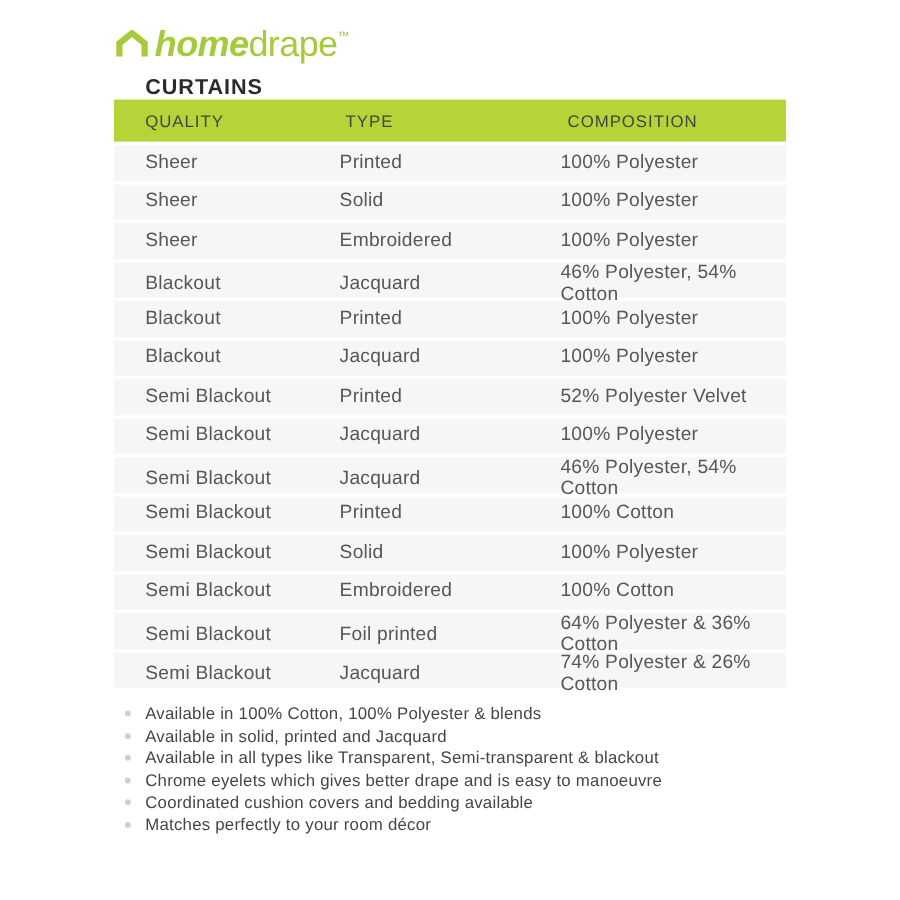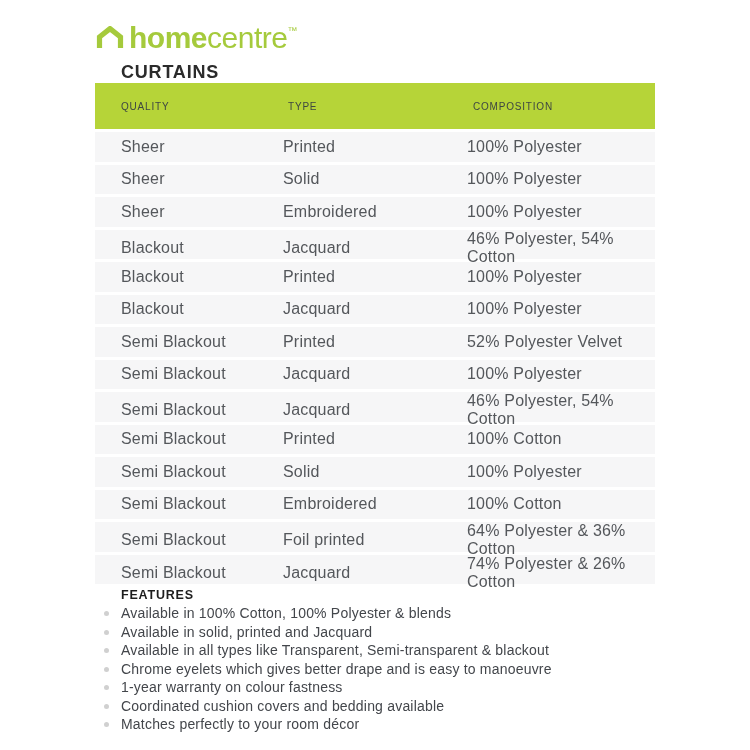--- a/index.html
+++ b/index.html
@@ -14,38 +14,38 @@
     --row-bg: #f6f6f7;
   }
 
   
   .logo {
     position: absolute; left: 96px; top: 16px;
     display: flex; align-items: flex-end;
   }
   .logo-house { color: var(--brand-green); margin-right: 5px; display: block; }
   .logo-text { font-size: 30px; line-height: 30px; color: var(--brand-green); letter-spacing: -0.5px; white-space: nowrap; }
-  .logo-home { font-weight: 700; }
+  .logo-home { font-weight: 700; font-style: italic; }
   .logo-centre { font-weight: 400; }
   .logo-tm { font-size: 10px; color: var(--brand-green); vertical-align: 14px; font-weight: 400; letter-spacing: 0; }
 
   
   .page-title {
     position: absolute; left: 121px; top: 62px;
     font-size: 18px; font-weight: 700; letter-spacing: 0.8px;
     color: #2b2b2b;
   }
 
   
   .spec-table { position: absolute; left: 95px; top: 83px; width: 560px; }
   .thead {
-    height: 46px; background: var(--band-green);
+    height: 35px; background: var(--band-green);
     display: grid; grid-template-columns: 188px 184px 1fr;
     align-items: center;
-    font-size: 10px; letter-spacing: 0.8px; color: #3e4742;
+    font-size: 14px; letter-spacing: 0.8px; color: #3e4742;
   }
   .th.col1 { padding-left: 26px; }
   .th.col2 { padding-left: 5px; }
   .th.col3 { padding-left: 6px; }
   .tr {
     height: 29.5px; margin-top: 3px; background: var(--row-bg);
     display: grid; grid-template-columns: 188px 184px 1fr;
     align-items: center;
     font-size: 16px; color: #54575b; letter-spacing: 0.2px;
   }
@@ -71,21 +71,21 @@
 </style>
 </head>
 <body style="--brand-green: #a5ca3c; --band-green: #b6d438; --row-bg: #f6f6f7;">
 
 <div class="logo">
   <span class="logo-house">
     <svg width="28" height="23" viewBox="0 0 28 23" aria-hidden="true">
       <path d="M3.5 22 L3.5 11 L14 2.6 L24.5 11 L24.5 22" fill="none" stroke="currentColor" stroke-width="5.2" stroke-linejoin="miter" stroke-linecap="butt"></path>
     </svg>
   </span>
-  <span class="logo-text"><span class="logo-home">home</span><span class="logo-centre">centre</span><span class="logo-tm">™</span></span>
+  <span class="logo-text"><span class="logo-home">home</span><span class="logo-centre">drape</span><span class="logo-tm">™</span></span>
 </div>
 
 <div class="page-title">CURTAINS</div>
 
 <div class="spec-table">
   <div class="thead">
     <div class="th col1">QUALITY</div>
     <div class="th col2">TYPE</div>
     <div class="th col3">COMPOSITION</div>
   </div>
@@ -170,21 +170,20 @@
 
   <div class="tr">
     <div class="td col1">Semi Blackout</div>
     <div class="td col2">Jacquard</div>
     <div class="td col3">74% Polyester &amp; 26% Cotton</div>
   </div>
 </div>
 </div>
 
 <div class="features">
-  <div class="features-title">FEATURES</div>
   <ul class="feature-list" id="feature-list">
   <li class="feature-item">
     <span class="bullet"></span>
     <span class="ftext">Available in 100% Cotton, 100% Polyester &amp; blends</span>
   </li>
 
   <li class="feature-item">
     <span class="bullet"></span>
     <span class="ftext">Available in solid, printed and Jacquard</span>
   </li>
@@ -192,24 +191,20 @@
   <li class="feature-item">
     <span class="bullet"></span>
     <span class="ftext">Available in all types like Transparent, Semi-transparent &amp; blackout</span>
   </li>
 
   <li class="feature-item">
     <span class="bullet"></span>
     <span class="ftext">Chrome eyelets which gives better drape and is easy to manoeuvre</span>
   </li>
 
-  <li class="feature-item">
-    <span class="bullet"></span>
-    <span class="ftext">1-year warranty on colour fastness</span>
-  </li>
 
   <li class="feature-item">
     <span class="bullet"></span>
     <span class="ftext">Coordinated cushion covers and bedding available</span>
   </li>
 
   <li class="feature-item">
     <span class="bullet"></span>
     <span class="ftext">Matches perfectly to your room décor</span>
   </li>

